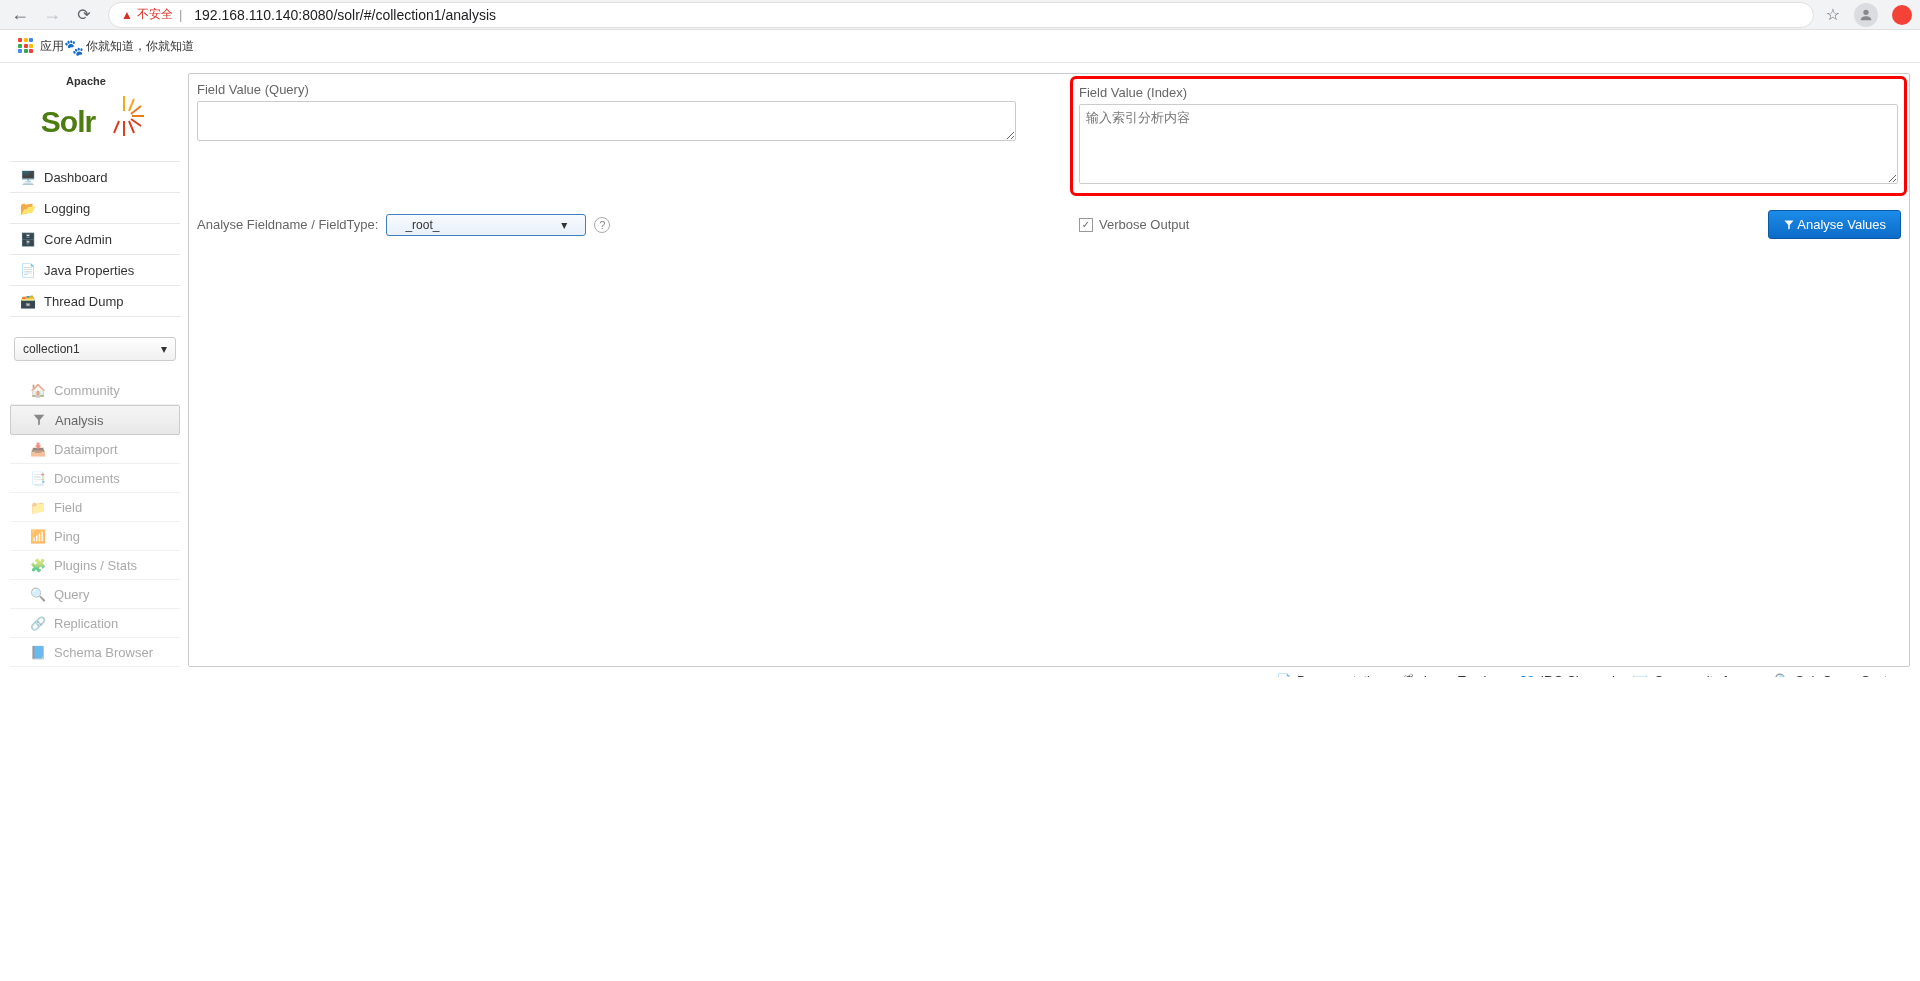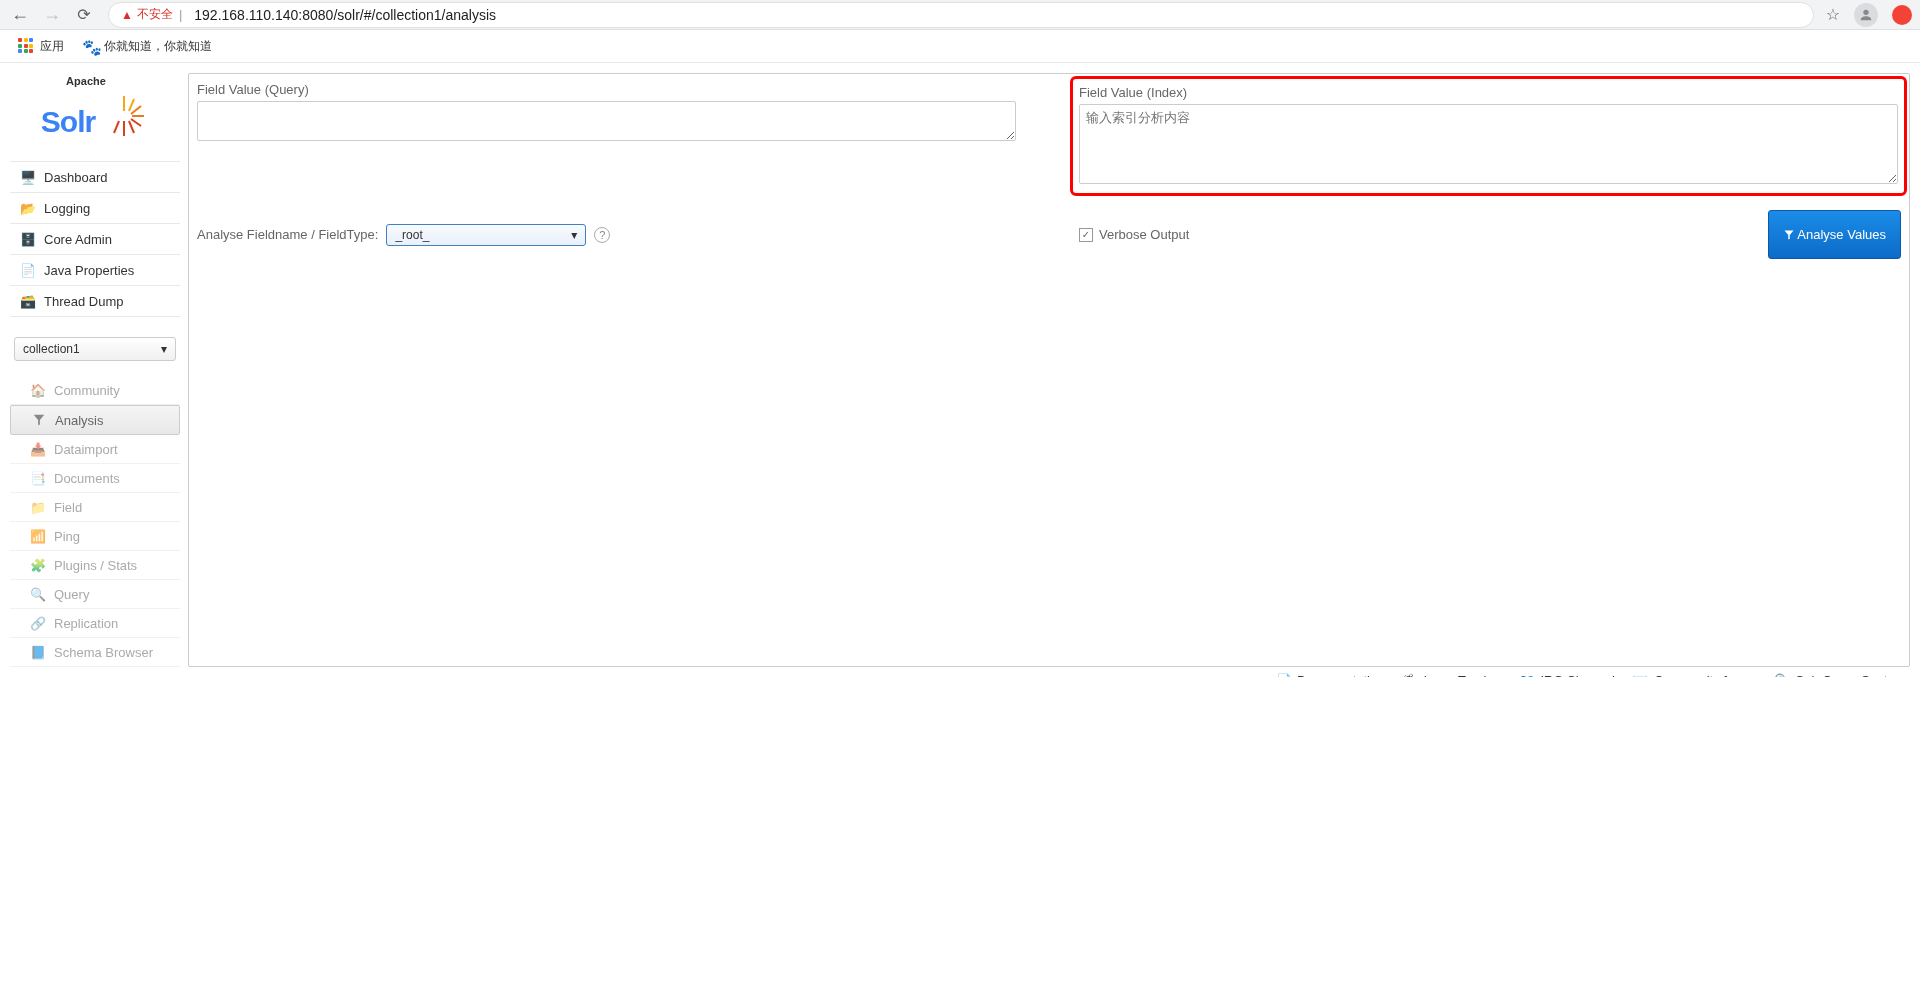--- a/index.html
+++ b/index.html
@@ -12,36 +12,36 @@
     .reload-btn { width: 24px; height: 24px; display: flex; align-items: center; justify-content: center; color: #5f6368; cursor: pointer; font-size: 16px; }
     .url-bar { flex: 1; background: #fff; border-radius: 15px; height: 26px; display: flex; align-items: center; padding: 0 12px; margin: 0 4px; border: 1px solid #e0e0e0;}
     .url-warn { color: #d93025; font-size: 12px; display: flex; align-items: center; gap: 4px; }
     .url-text { color: #202124; font-size: 14px; margin-left: 6px; }
     .url-sep { color: #9aa0a6; margin: 0 6px; }
     .star-icon { color: #5f6368; font-size: 16px; cursor: pointer; margin-right: 6px; }
     .avatar-circle { width: 24px; height: 24px; background: #dadce0; border-radius: 50%; display: flex; align-items: center; justify-content: center; color: #5f6368; font-size: 14px; }
     .red-badge { width: 20px; height: 20px; background: #f44336; border-radius: 50%; margin-left: 6px; }
     
     
-    .bookmark-bar { height: 32px; background: #fff; display: flex; align-items: center; padding: 16px 18px; gap: 18px; border-bottom: 1px solid #e8e8e8; }
+    .bookmark-bar { height: 32px; background: #fff; display: flex; align-items: center; padding: 16px 18px; border-bottom: 1px solid #e8e8e8; }
     .bookmark-item { display: flex; align-items: center; gap: 6px; color: #333; cursor: pointer; font-size: 12px; }
     .apps-icon { width: 16px; height: 16px; display: grid; grid-template-columns: 1fr 1fr 1fr; grid-template-rows: 1fr 1fr 1fr; gap: 1px; }
     .apps-icon span { width: 4px; height: 4px; border-radius: 1px; }
     .baidu-icon { width: 16px; height: 16px; color: #2932e1; font-size: 16px; }
     
     
     .app-container { display: flex; padding: 10px; gap: 8px; }
     .sidebar { width: 170px; flex-shrink: 0; }
     .main-content { flex: 1; border: 1px solid #ccc; border-radius: 2px; padding: 8px; min-height: 480px; position: relative; }
     
     
     .logo-area { text-align: center; padding: 18px 0 20px; }
     .logo-text { display: flex; align-items: center; justify-content: center; gap: 4px; }
     .logo-apache { font-size: 11px; color: #333; font-weight: bold; position: relative; top: -18px; left: 18px; }
-    .logo-solr { font-size: 30px; font-weight: bold; color: #3b82f6; letter-spacing: -1px; }
+    .logo-solr { font-size: 30px; font-weight: bold; color: #4d7c0f; letter-spacing: -1px; }
     .logo-sun { width: 50px; height: 50px; display: inline-block; }
     
     
     .primary-nav { border-top: 1px solid #e8e8e8; }
     .nav-item { display: flex; align-items: center; gap: 8px; padding: 7px 10px; cursor: pointer; color: #333; border-bottom: 1px solid #e8e8e8; }
     .nav-icon { width: 16px; height: 16px; display: flex; align-items: center; justify-content: center; }
     
     
     .core-selector { margin: 20px 4px 10px; }
     .core-select { width: 100%; height: 24px; border: 1px solid #ccc; border-radius: 3px; background: linear-gradient(#fff, #f0f0f0); padding: 0 8px; font-size: 12px; cursor: pointer; display: flex; align-items: center; justify-content: space-between; }
@@ -56,27 +56,27 @@
     
     .analysis-row { display: flex; gap: 60px; margin-bottom: 20px; }
     .field-block { flex: 1; }
     .field-block.highlighted { border: 3px solid #ff0000; border-radius: 6px; padding: 6px; margin: -6px; }
     .field-label { color: #666; font-size: 13px; margin-bottom: 4px; display: block; }
     .field-textarea { width: 100%; height: 80px; border: 1px solid #ccc; border-radius: 2px; padding: 4px 6px; font-family: inherit; font-size: 13px; resize: both; }
     .field-block.highlighted .field-textarea { height: 80px; }
     
     .analyse-row { display: flex; align-items: center; gap: 8px; }
     .analyse-label { color: #666; }
-    .fieldtype-select { width: 200px; height: 22px; border: 1px solid #4080c0; border-radius: 3px; background: linear-gradient(#f8fbff, #e8f0f8); padding: 0 8px; font-size: 12px; display: flex; align-items: center; justify-content: space-between; cursor: pointer; }
+    .fieldtype-select { width: 200px; height: 22px; border: 1px solid #4080c0; border-radius: 3px; background: linear-gradient(#f8fbff, #e8f0f8); padding: 0 18px; font-size: 12px; display: flex; align-items: center; justify-content: space-between; cursor: pointer; }
     .help-icon { width: 16px; height: 16px; border: 1px solid #aaa; border-radius: 50%; color: #888; font-size: 11px; display: flex; align-items: center; justify-content: center; cursor: pointer; }
     
     .verbose-block { display: flex; align-items: center; gap: 6px; color: #666; }
     .check-icon { width: 14px; height: 14px; border: 1px solid #999; display: flex; align-items: center; justify-content: center; font-size: 10px; }
     
-    .analyse-btn { background: linear-gradient(#1b8ce8, #0d6bc8); color: #fff; border: 1px solid #0a5aa8; border-radius: 3px; padding: 16px 14px; font-size: 13px; cursor: pointer; display: flex; align-items: center; gap: 2px; }
+    .analyse-btn { background: linear-gradient(#1b8ce8, #0d6bc8); color: #fff; border: 1px solid #0a5aa8; border-radius: 3px; padding: 6px 14px; font-size: 13px; cursor: pointer; display: flex; align-items: center; gap: 2px; }
     
     .right-controls { display: flex; justify-content: space-between; align-items: center; flex: 1; }
     
     
     .footer { position: absolute; bottom: -30px; right: 0; display: flex; gap: 18px; padding: 8px; }
     .footer-item { display: flex; align-items: center; gap: 5px; color: #333; cursor: pointer; font-size: 13px; }
     .footer-icon { width: 16px; height: 16px; display: flex; align-items: center; justify-content: center; }
   </style>
 </head>
 <body>

